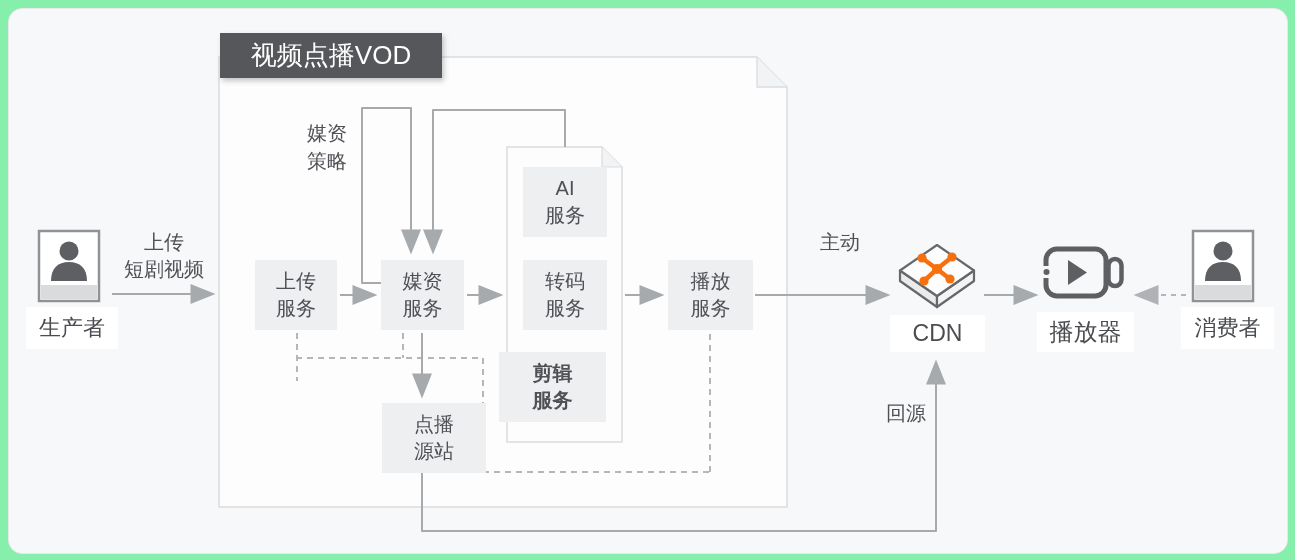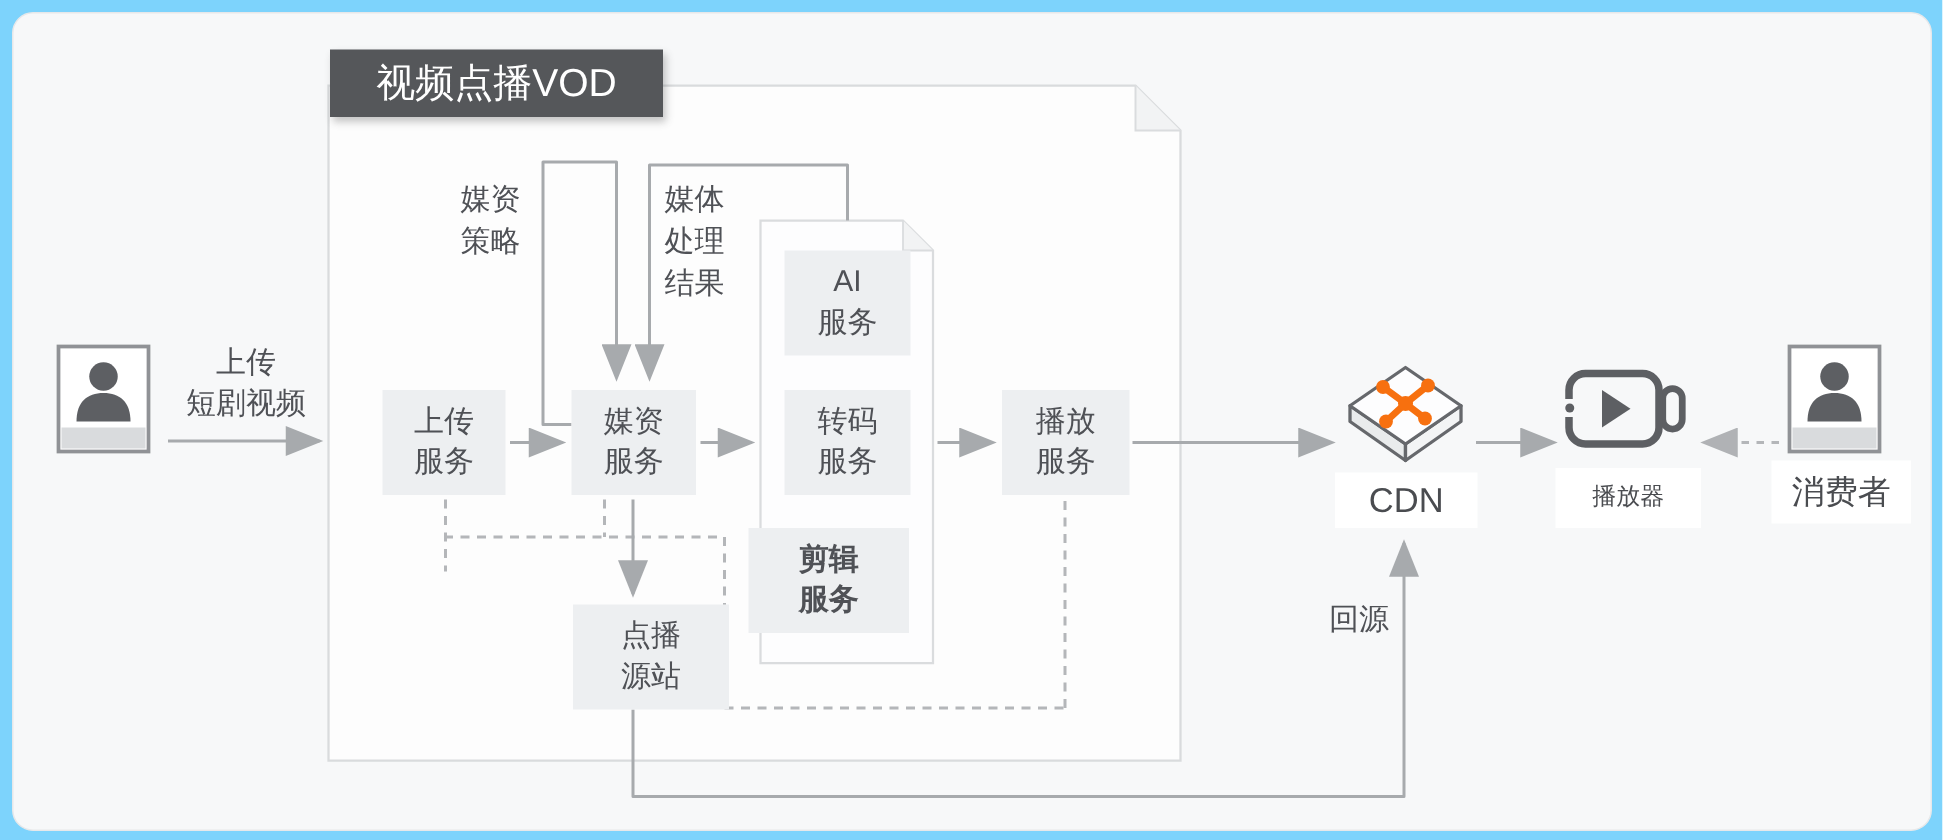--- a/index.html
+++ b/index.html
@@ -1,16 +1,16 @@
 <!DOCTYPE html>
 <html><head>
 <meta charset="utf-8">
 <style>
   html,body{margin:0;padding:0;background:#ffffff;}
-  .stage{position:relative;width:1295px;height:560px;background:#7dd3fc;overflow:hidden;
+  .stage{position:relative;width:1295px;height:560px;background:#86efac;overflow:hidden;
          font-family:"Liberation Sans","DejaVu Sans",sans-serif;color:#4f5156;}
   .panel{position:absolute;left:8px;top:8px;width:1278px;height:544px;background:#f7f8f9;
          border:1px solid #e7e8ea;border-radius:14px;}
   svg.layer{position:absolute;left:0;top:0;}
   .abs{position:absolute;box-sizing:border-box;}
   .title{background:#55575a;color:#ffffff;font-size:26px;text-align:center;line-height:45px;
          box-shadow:2px 3px 5px rgba(70,70,70,.30);}
   .node{background:#edeff1;color:#4f5156;font-size:20px;line-height:27px;display:flex;
         flex-direction:column;align-items:center;justify-content:center;text-align:right;}
   .tag{background:#ffffff;color:#4a4c50;text-align:center;}
@@ -132,34 +132,31 @@
   <div class="abs node" style="left:668px;top:260px;width:85px;height:70px;">
     <span>播放</span>
     <span>服务</span>
   </div>
   <div class="abs node" style="left:382px;top:403px;width:104px;height:70px;">
     <span>点播</span>
     <span>源站</span>
   </div>
 
 
+  <div class="abs tag" style="left:26px;top:307px;width:92px;height:42px;font-size:22px;line-height:42px;">生产者</div>
   <div class="abs tag" style="left:890px;top:315px;width:95px;height:37px;font-size:23px;line-height:37px;">CDN</div>
-  <div class="abs tag" style="left:1037px;top:312px;width:97px;height:40px;font-size:16px;line-height:40px;">播放器</div>
+  <div class="abs tag" style="left:1037px;top:312px;width:97px;height:40px;font-size:24px;line-height:40px;">播放器</div>
   <div class="abs tag" style="left:1181px;top:307px;width:93px;height:42px;font-size:22px;line-height:42px;">消费者</div>
 
   <div class="abs lbl" style="left:100px;top:229px;width:128px;">
     <div>上传</div>
     <div>短剧视频</div>
   </div>
   <div class="abs lbl" style="left:296px;top:119px;width:62px;line-height:28px;">
     <div>媒资</div>
     <div>策略</div>
   </div>
-  <div class="abs lbl" style="left:437px;top:119px;width:62px;line-height:28px;text-align:left;padding-left:6px;">
-    <div>媒体</div>
-    <div>处理</div>
-    <div>结果</div>
-  </div>
   <div class="abs lbl" style="left:780px;top:229px;width:120px;">
+    <div>主动</div>
   </div>
   <div class="abs lbl" style="left:858px;top:400px;width:68px;text-align:right;">回源</div>
 
 </div>
 
 </body></html>

